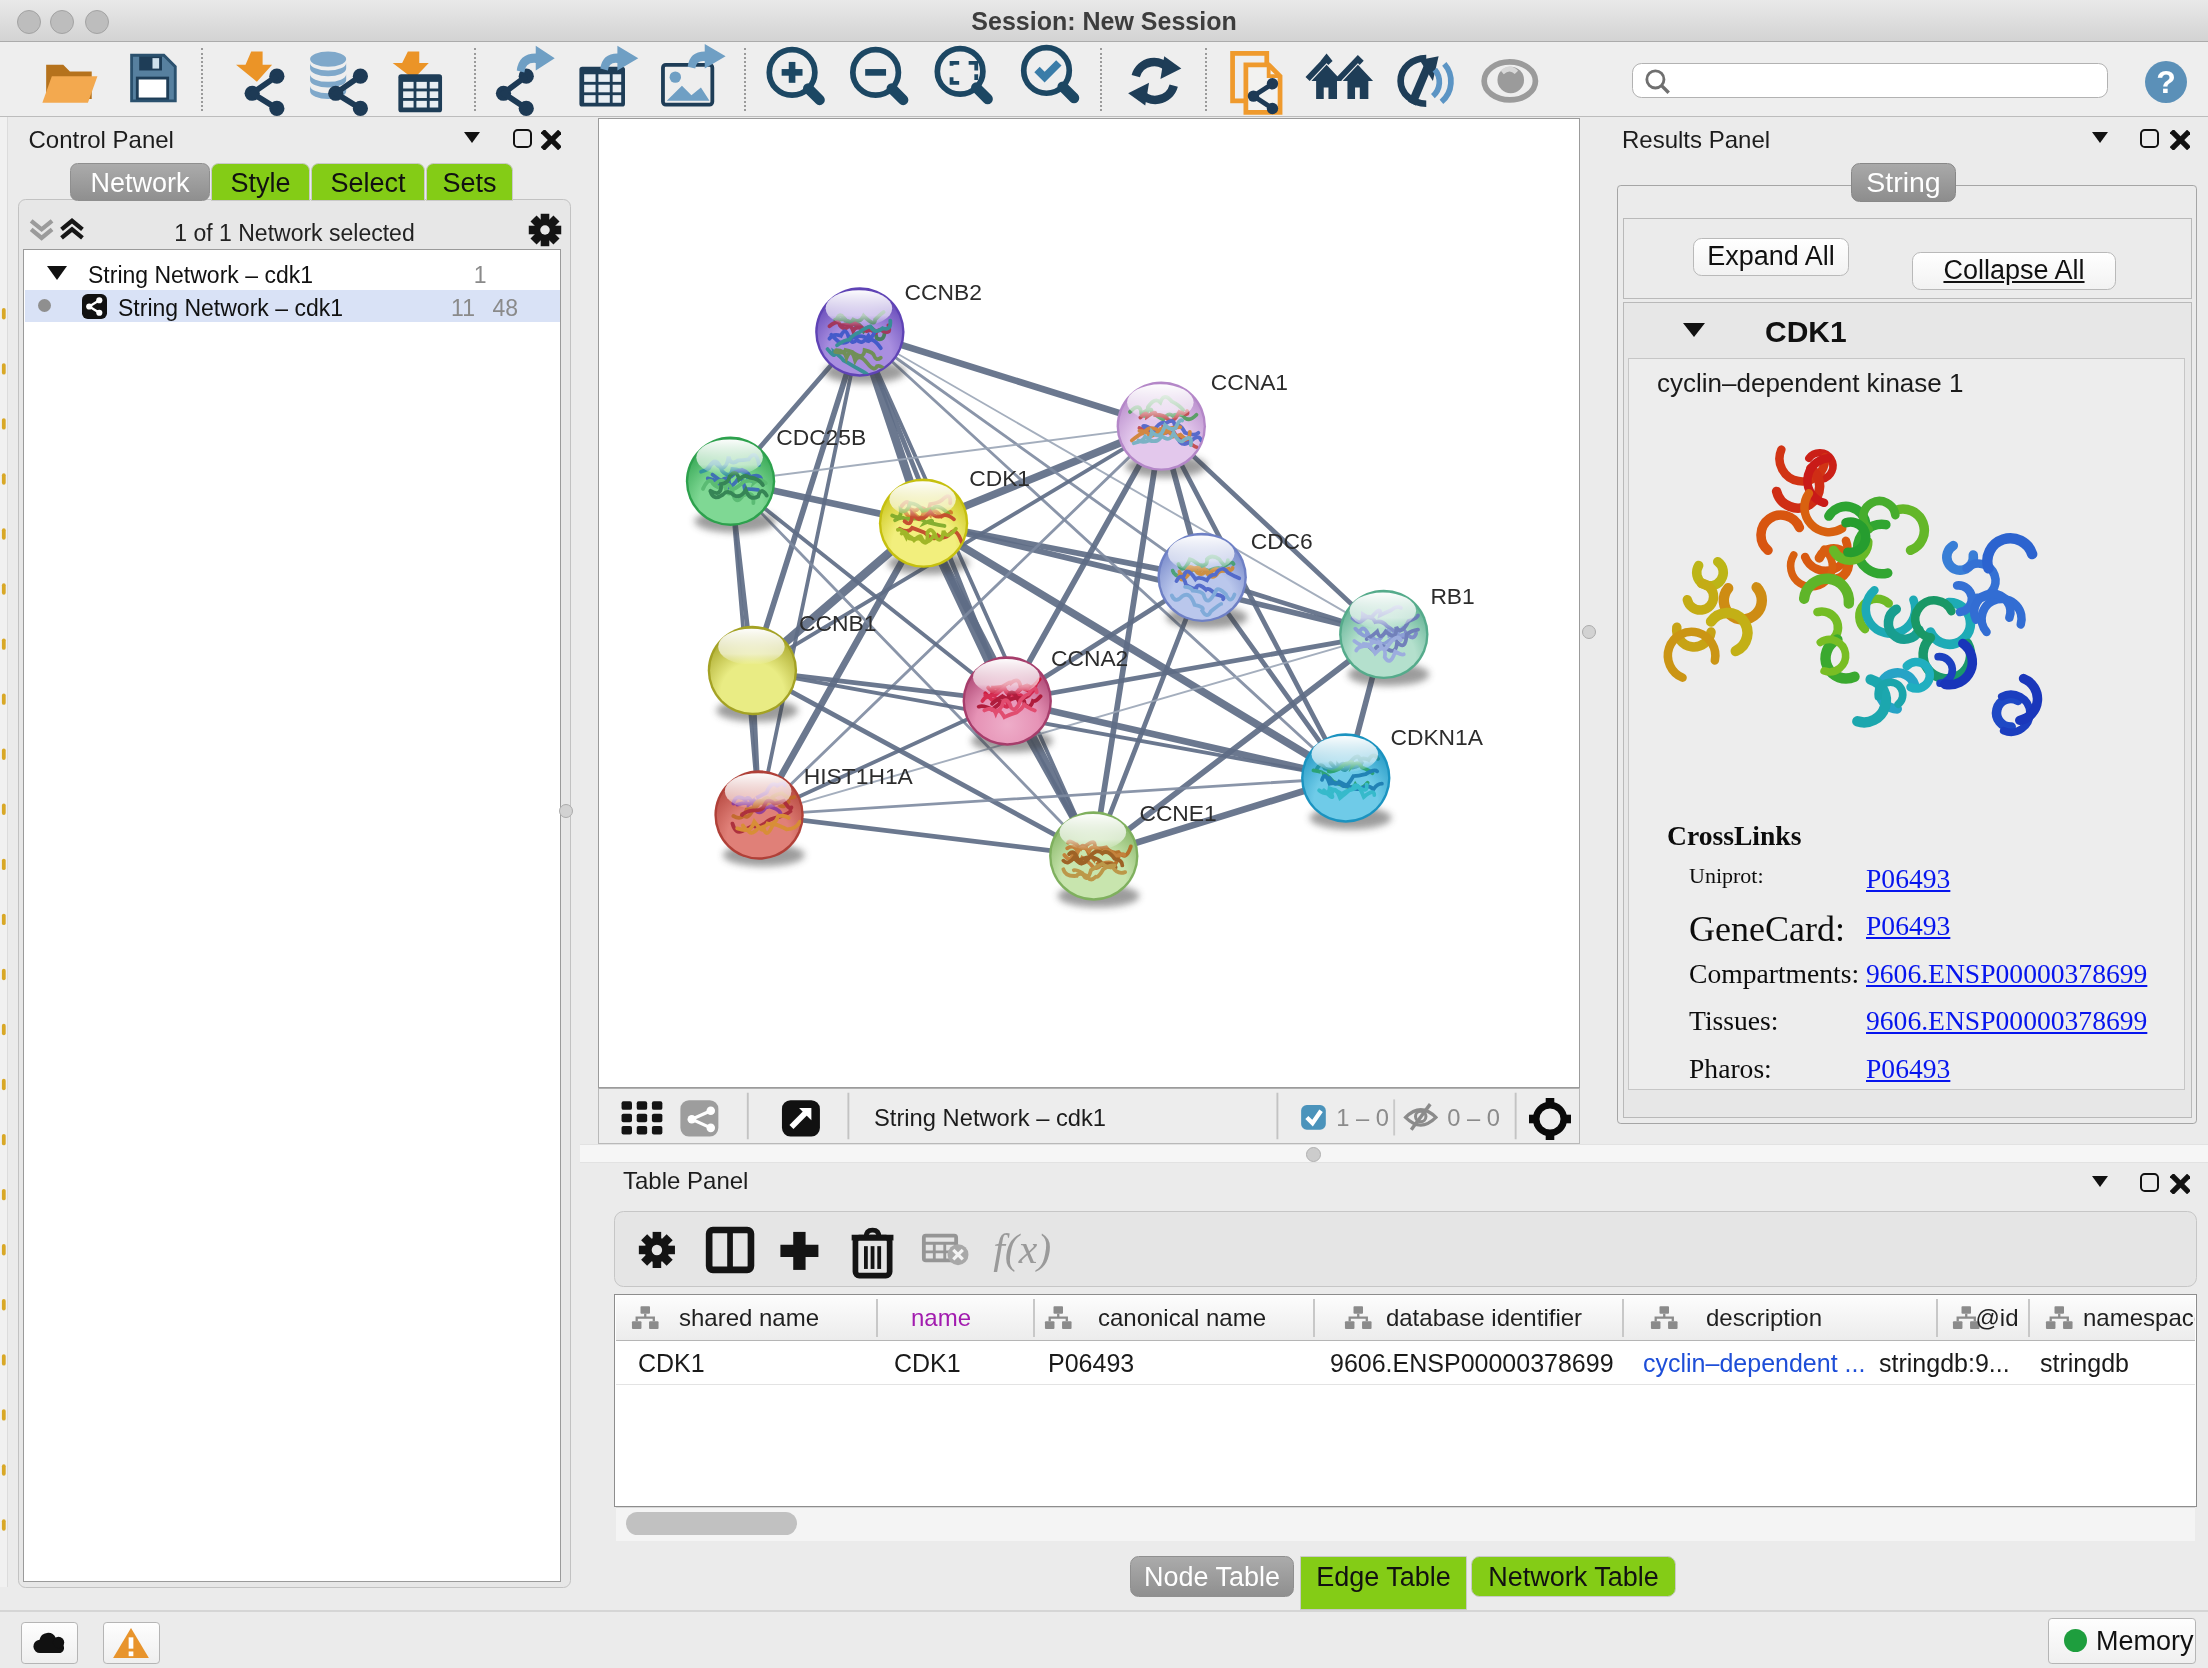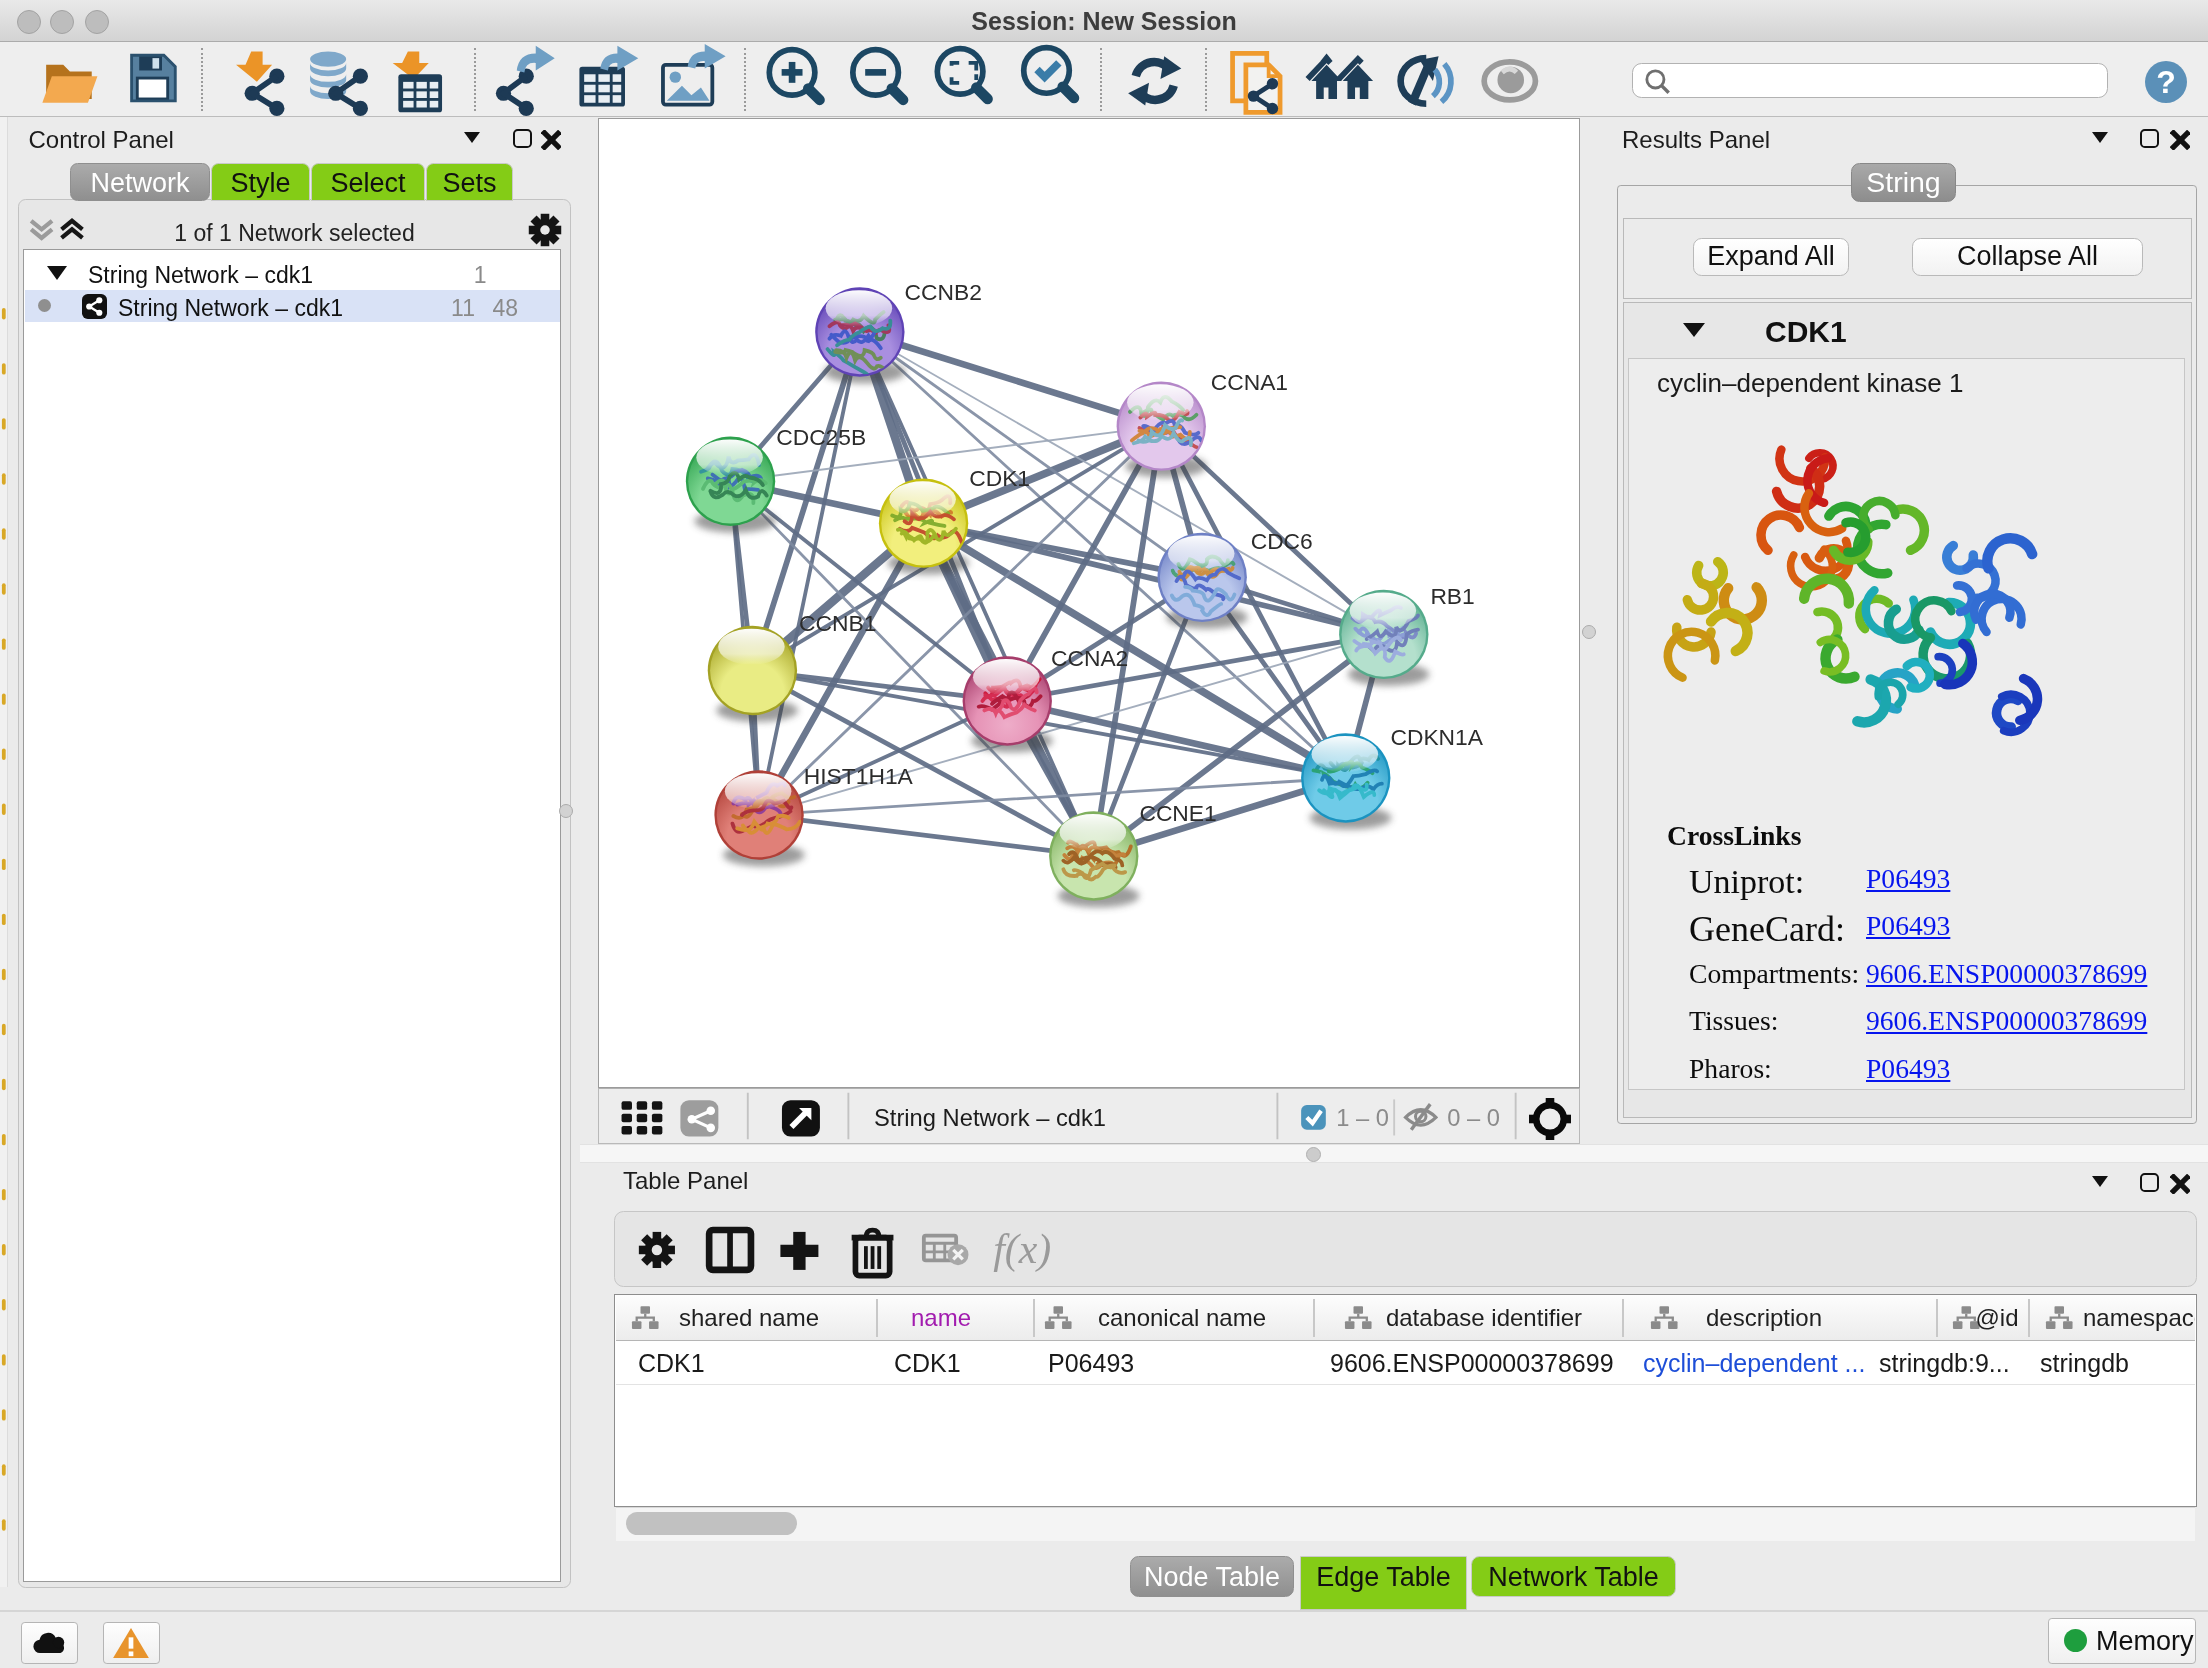--- a/index.html
+++ b/index.html
@@ -699,21 +699,21 @@
       <rect x="10" y="-3" width="7" height="32" transform="rotate(-45 13 13)"></rect>
     </g>
   </svg>
 
 <div class="abs" style="left:1617px;top:185px;width:580px;height:939px;background:#ebebeb;border:1.9px solid #a5a5a5;border-radius:3.8px;box-sizing:border-box;"></div>
 
 <div class="abs" style="left:1851px;top:163px;width:105px;height:39px;background:linear-gradient(#a9a9a9,#8d8d8d);border:1px solid #888;border-radius:8.6px;box-sizing:border-box;color:#fff;font-size:28.5px;text-align:center;line-height:37px;">String</div>
 
 <div class="abs" style="left:1623px;top:218px;width:569px;height:81px;border:1px solid #b9b9b9;box-sizing:border-box;"></div>
 <div class="abs btn" style="left:1693px;top:238px;width:156px;height:38px;line-height:35px;">Expand All</div>
-<div class="abs btn" style="left:1912px;top:238px;width:231px;height:38px;line-height:35px;">Collapse All</div>
+<div class="abs btn" style="left:1912px;top:252px;width:204px;height:38px;line-height:35px;text-decoration:underline;">Collapse All</div>
 
 <div class="abs" style="left:1623px;top:302px;width:569px;height:816px;border:1px solid #b9b9b9;background:#e7e7e7;box-sizing:border-box;"></div>
 <div class="abs tri" style="left:1683px;top:323px;border-left-width:11.4px;border-right-width:11.4px;border-top-width:14.3px;"></div>
 <div class="abs" style="left:1765px;top:315px;font-size:30px;font-weight:bold;color:#111;">CDK1</div>
 
 <div class="abs" style="left:1628px;top:358px;width:557px;height:732px;background:#ededed;border:1px solid #c6c6c6;box-sizing:border-box;"></div>
 <div class="abs" style="left:1657px;top:368px;font-size:26px;color:#1a1a1a;">cyclin–dependent kinase 1</div>
 
 <svg class="abs" style="left:1655px;top:418px;" width="399" height="352" viewBox="0 0 420 370">
 <g fill="none" stroke-linecap="round">
@@ -760,21 +760,21 @@
 <path d="M351 158 A24 24 0 1 1 397 143" stroke="#2c63cf" stroke-width="11"></path>
 <path d="M375 325 A15 15 0 1 1 382 297" stroke="#1e49c5" stroke-width="10"></path>
 <path d="M365 293 A20 20 0 1 1 367 329" stroke="#1b3ebf" stroke-width="8"></path>
 <path d="M298 251 A14 14 0 0 1 300 279" stroke="#1c40c0" stroke-width="8"></path>
 <path d="M324 237 A24 24 0 0 1 305 280" stroke="#1935ba" stroke-width="10"></path>
 <path d="M388 274 A23 23 0 0 1 384 318" stroke="#1a37bb" stroke-width="10"></path>
 </g>
 </svg>
 
 <div class="abs serif" style="left:1667px;top:820px;font-size:27.6px;font-weight:bold;color:#0c0c0c;">CrossLinks</div>
-<div class="abs serif" style="left:1689px;top:863px;font-size:34px;color:#0c0c0c;">Uniprot:</div>
+<div class="abs serif" style="left:1689px;top:863px;font-size:22px;color:#0c0c0c;">Uniprot:</div>
 <div class="abs serif" style="left:1866px;top:863px;font-size:27.6px;"><a class="lnk">P06493</a></div>
 <div class="abs serif" style="left:1689px;top:908px;font-size:36px;color:#0c0c0c;">GeneCard:</div>
 <div class="abs serif" style="left:1866px;top:910px;font-size:27.6px;"><a class="lnk">P06493</a></div>
 <div class="abs serif" style="left:1689px;top:958px;font-size:27.6px;color:#0c0c0c;">Compartments:</div>
 <div class="abs serif" style="left:1866px;top:958px;font-size:27.6px;"><a class="lnk">9606.ENSP00000378699</a></div>
 <div class="abs serif" style="left:1689px;top:1005px;font-size:27.6px;color:#0c0c0c;">Tissues:</div>
 <div class="abs serif" style="left:1866px;top:1005px;font-size:27.6px;"><a class="lnk">9606.ENSP00000378699</a></div>
 <div class="abs serif" style="left:1689px;top:1053px;font-size:27.6px;color:#0c0c0c;">Pharos:</div>
 <div class="abs serif" style="left:1866px;top:1053px;font-size:27.6px;"><a class="lnk">P06493</a></div>
 

